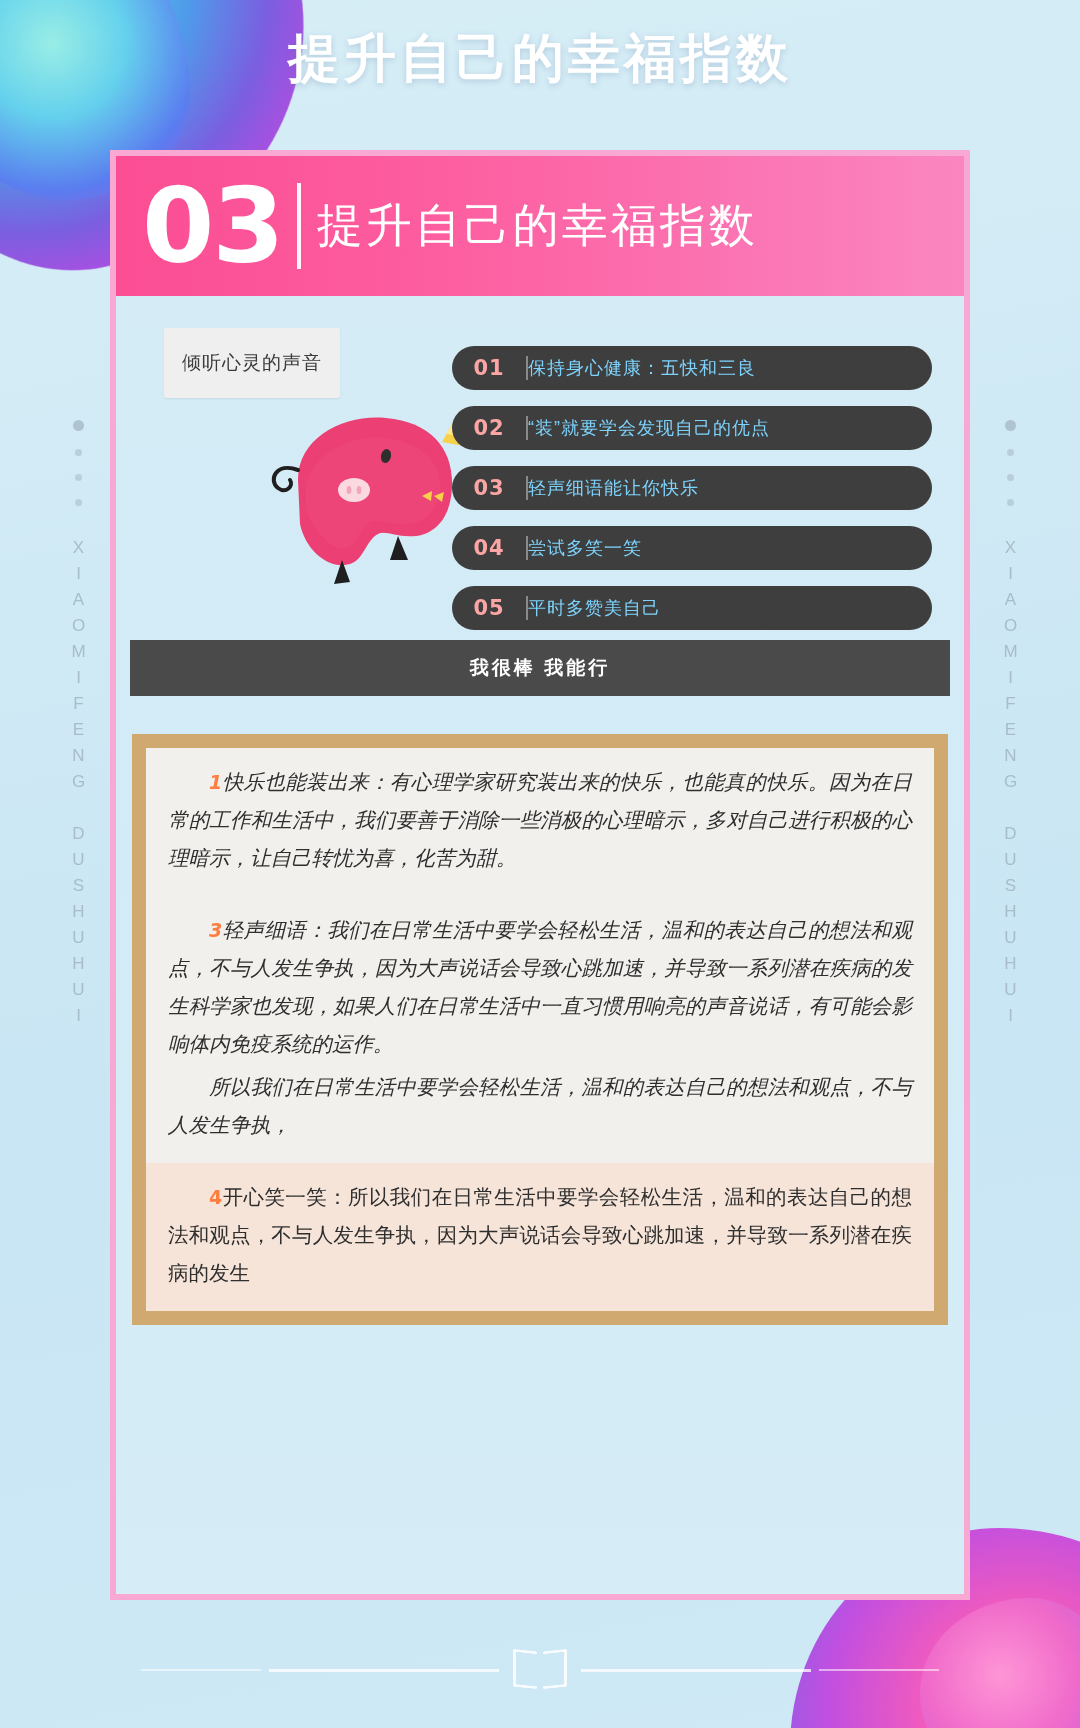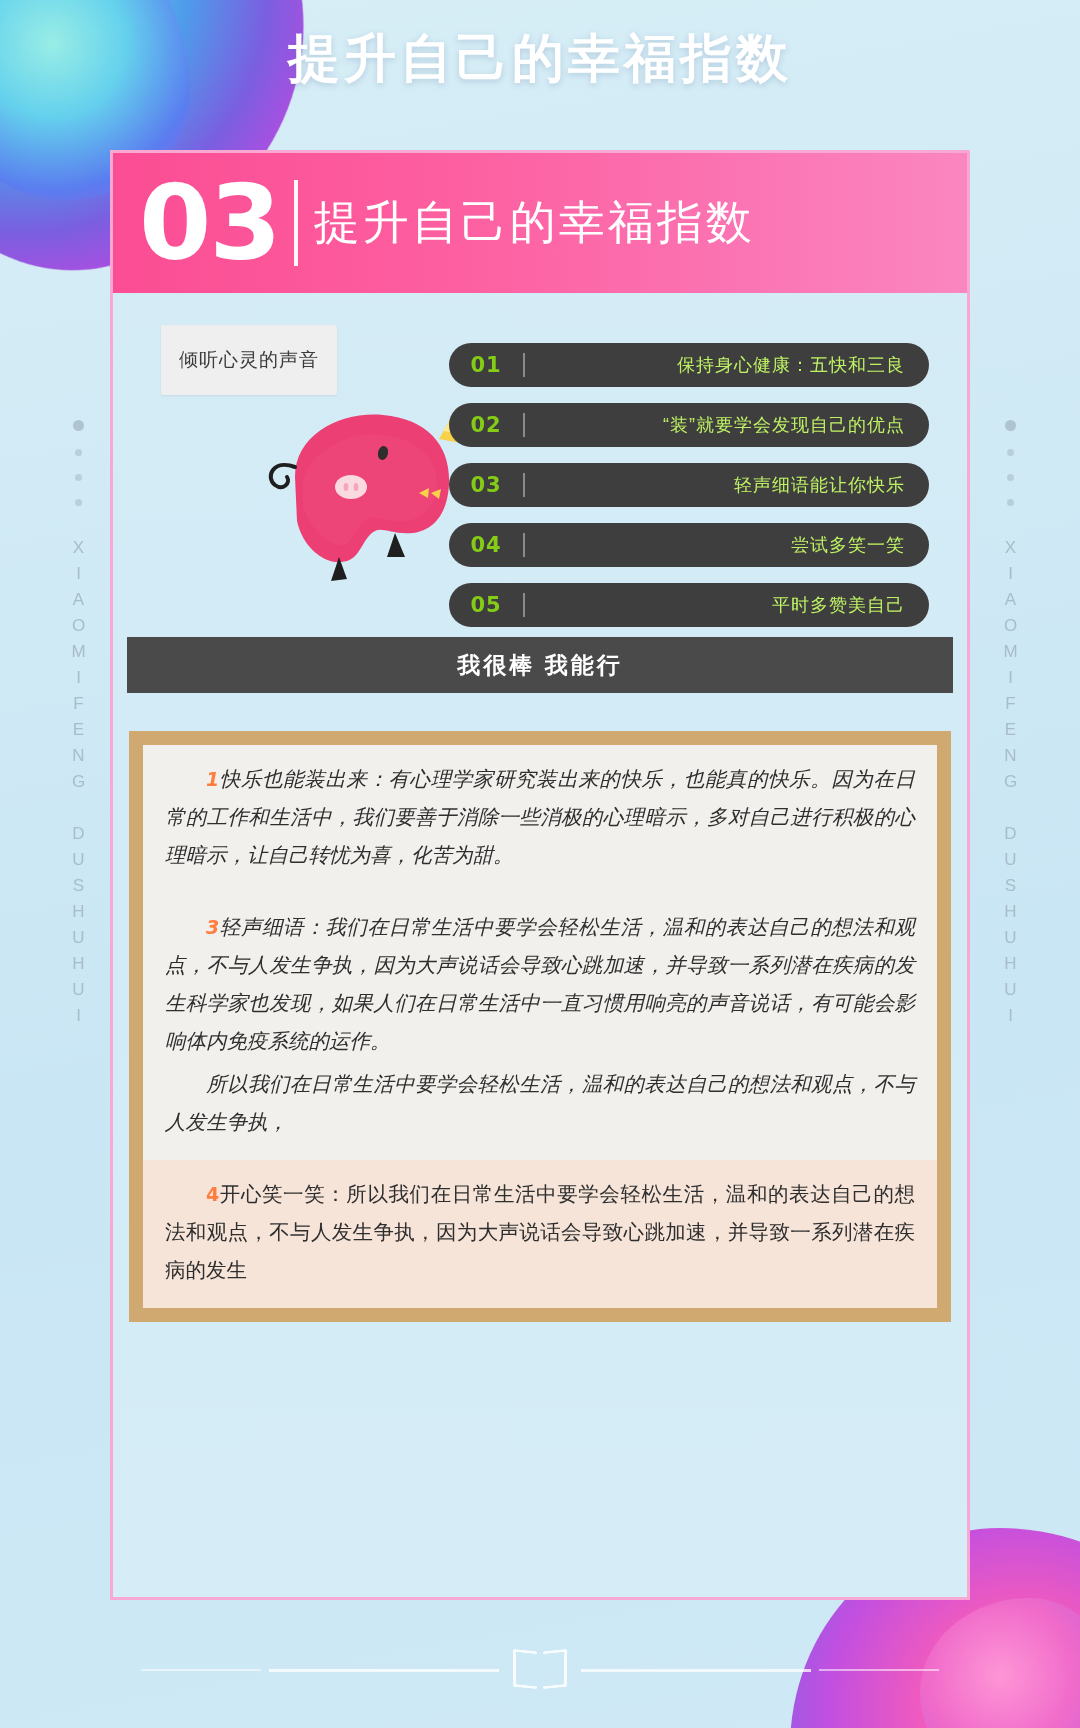--- a/index.html
+++ b/index.html
@@ -34,21 +34,21 @@
   .top-title{
     position:absolute;left:0;right:0;top:24px;text-align:center;
     font-family:"DejaVu Serif","Liberation Serif",serif;
     font-size:52px;font-weight:700;letter-spacing:4px;color:#ffffff;
     text-shadow:0 2px 6px rgba(90,120,160,.28);
   }
 
   
   .page-card{
     position:absolute;left:110px;top:150px;width:860px;height:1450px;
-    border:3px solid #f9a8d4;background:transparent;box-sizing:border-box;
+    border:6px solid #f9a8d4;background:transparent;box-sizing:border-box;
   }
   .page-inner{
     position:absolute;left:0;top:0;right:0;bottom:0;
     background:linear-gradient(180deg,#d5ecf6 0%,#d2ebf6 50%,#d6edf7 100%);
   }
 
   
   .hdr{
     position:absolute;left:0;top:0;width:100%;height:140px;
     background:linear-gradient(90deg,#fb4d93 0%,#fd5fa0 40%,#fb75b4 75%,#fa86c0 100%);
@@ -75,31 +75,31 @@
   
   .pig-wrap{position:absolute;left:130px;top:228px;width:280px;height:230px;}
 
   
   .list{position:absolute;left:336px;top:190px;width:480px;}
   .li{
     height:44px;border-radius:22px;background:#3e3e3e;display:flex;align-items:center;
     margin-bottom:16px;overflow:hidden;
   }
   .li .num{
-    width:74px;text-align:center;color:#84cc16;font-size:21px;font-weight:700;
+    width:74px;text-align:center;color:#fca5a5;font-size:21px;font-weight:700;
     font-family:"DejaVu Sans","Liberation Sans",sans-serif;letter-spacing:1px;
   }
   .li .sep{width:2px;height:24px;background:#8a8a8a;}
-  .li .txt{flex:1;text-align:right;color:#bef264;font-size:18px;letter-spacing:1px;padding-right:24px;}
+  .li .txt{flex:1;text-align:left;color:#7dd3fc;font-size:18px;letter-spacing:1px;padding-right:24px;}
 
   
   .slogan{
     position:absolute;left:14px;top:484px;width:calc(100% - 28px);height:56px;
     background:#4a4a4a;color:#fff;display:flex;align-items:center;justify-content:center;
-    font-size:23px;font-weight:700;letter-spacing:3px;
+    font-size:19px;font-weight:700;letter-spacing:3px;
   }
 
   
   .body-box{
     position:absolute;left:16px;top:578px;width:calc(100% - 32px);
     border:14px solid #cfa96f;background:#f3f1ee;box-sizing:border-box;
   }
   .para{padding:16px 22px 18px 22px;font-family:"DejaVu Serif","Liberation Serif",serif;
     font-size:20.5px;line-height:1.85;color:#2e2e2e;text-align:justify;}
   .para.alt{background:#f6e4d9;}

